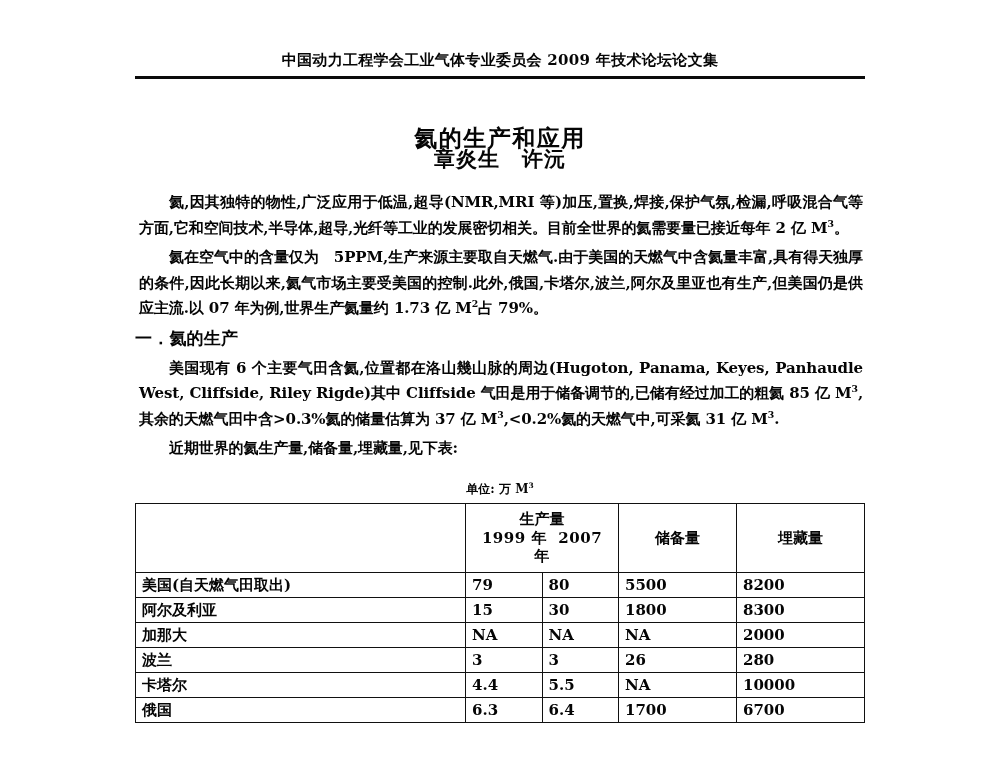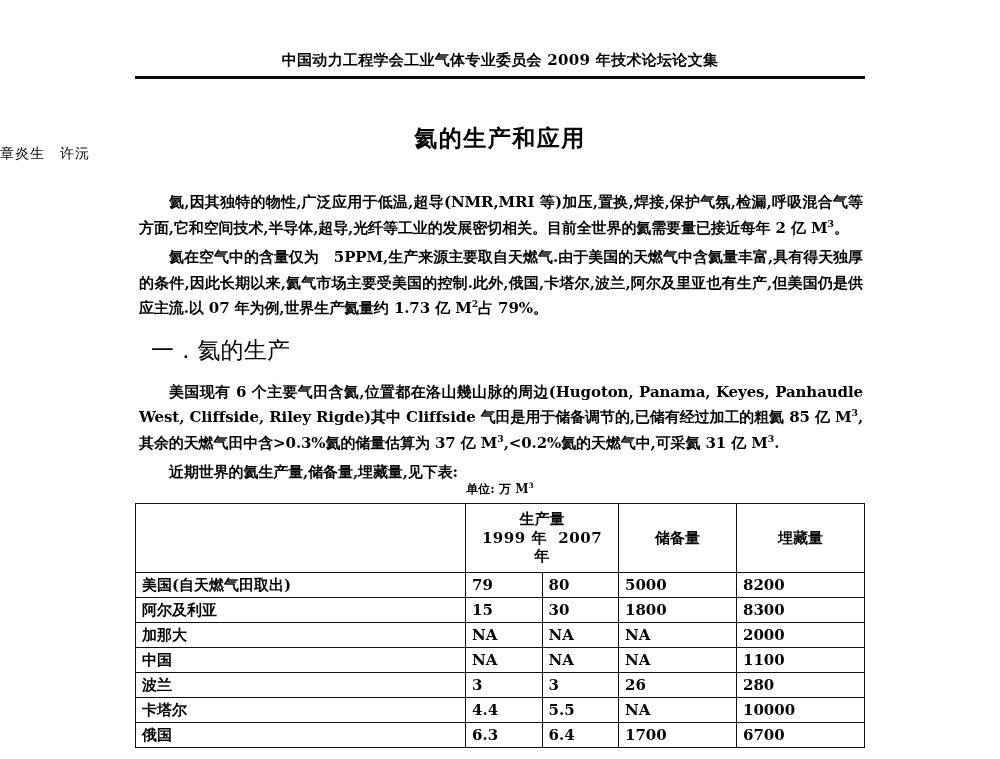--- a/index.html
+++ b/index.html
@@ -55,22 +55,23 @@
     text-align: center;
     font-size: 23px;
     font-weight: 700;
     letter-spacing: 1.5px;
   }
   .doc-authors {
     position: absolute;
     left: 0;
     top: 145px;
     width: 1000px;
-    font-size: 14px;
-    font-weight: 400;
+    text-align: center;
+    font-size: 21px;
+    font-weight: 700;
     letter-spacing: 1px;
   }
 
   
   .body-block {
     position: absolute;
     left: 135px;
     top: 186px;
     width: 732px;
   }
@@ -80,24 +81,24 @@
     line-height: 25.6px;
     text-align: justify;
     text-justify: inter-character;
     font-weight: 700;
     letter-spacing: -0.1px;
   }
   p.para.indent {
     text-indent: 2em;
   }
   .section-head {
-    margin: 16px;
-    font-size: 23px;
+    margin: 0;
+    font-size: 17px;
     line-height: 25.6px;
-    font-weight: 400;
+    font-weight: 700;
     letter-spacing: 0.2px;
   }
   sup {
     font-size: 0.62em;
     vertical-align: super;
     line-height: 0;
   }
 
   
   .unit-note {
@@ -207,45 +208,38 @@
           </th>
           <th class="col-res hdr-tall">储备量</th>
           <th class="col-dep hdr-tall">埋藏量</th>
         </tr>
       </thead>
       <tbody id="table-body">
           <tr>
             <td class="row-name">美国(自天燃气田取出)</td>
             <td class="num">79</td>
             <td class="num">80</td>
-            <td class="num">5000</td>
+            <td class="num">5500</td>
             <td class="num">8200</td>
           </tr>
           <tr>
             <td class="row-name">阿尔及利亚</td>
             <td class="num">15</td>
             <td class="num">30</td>
             <td class="num">1800</td>
             <td class="num">8300</td>
           </tr>
           <tr>
             <td class="row-name">加那大</td>
             <td class="num">NA</td>
             <td class="num">NA</td>
             <td class="num">NA</td>
             <td class="num">2000</td>
           </tr>
           <tr>
-            <td class="row-name">中国</td>
-            <td class="num">NA</td>
-            <td class="num">NA</td>
-            <td class="num">NA</td>
-            <td class="num">1100</td>
-          </tr>
-          <tr>
             <td class="row-name">波兰</td>
             <td class="num">3</td>
             <td class="num">3</td>
             <td class="num">26</td>
             <td class="num">280</td>
           </tr>
           <tr>
             <td class="row-name">卡塔尔</td>
             <td class="num">4.4</td>
             <td class="num">5.5</td>

